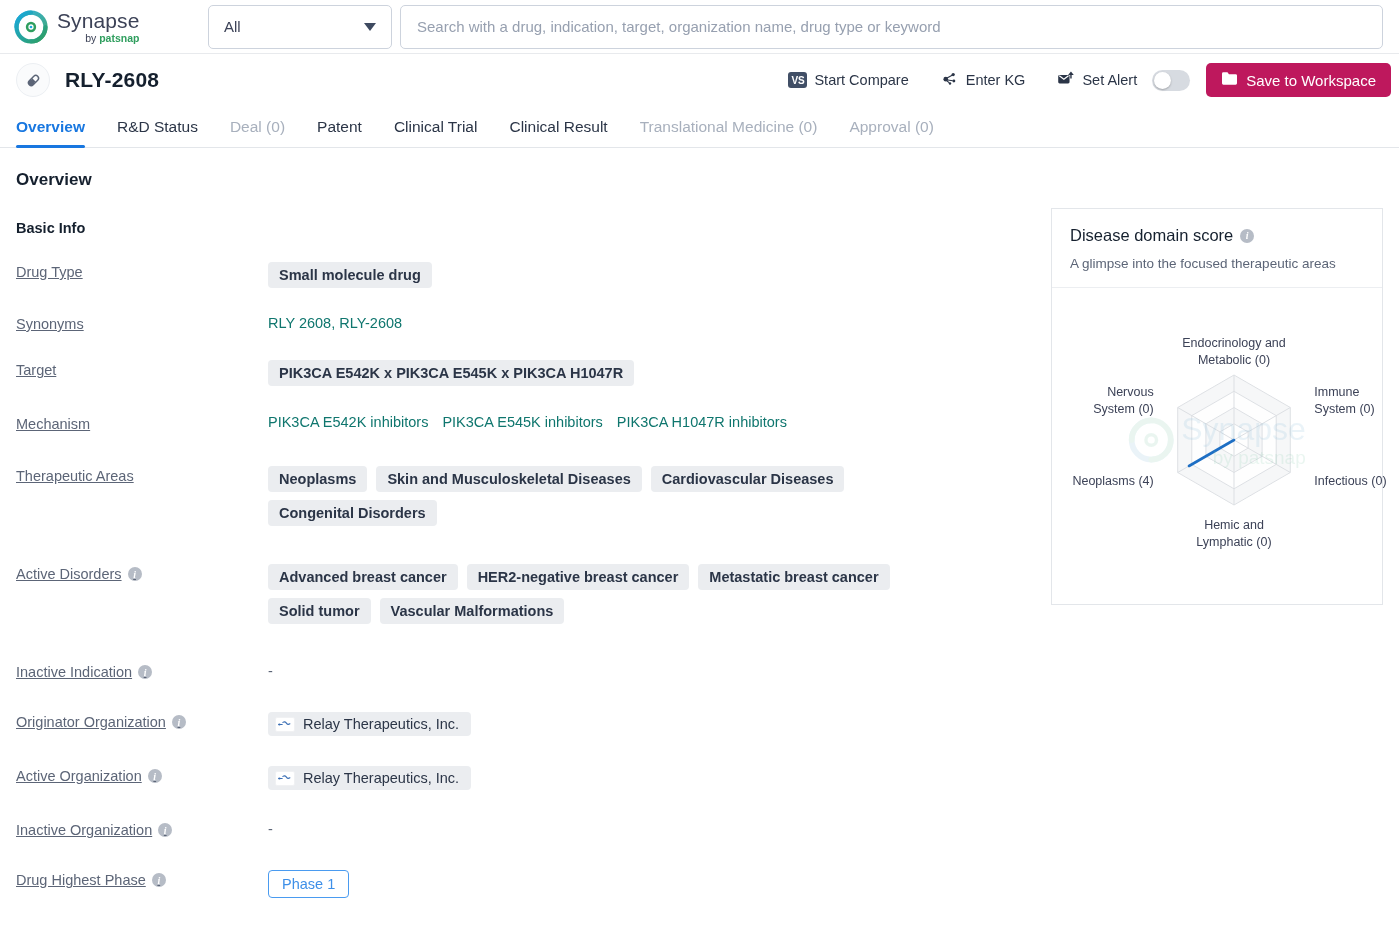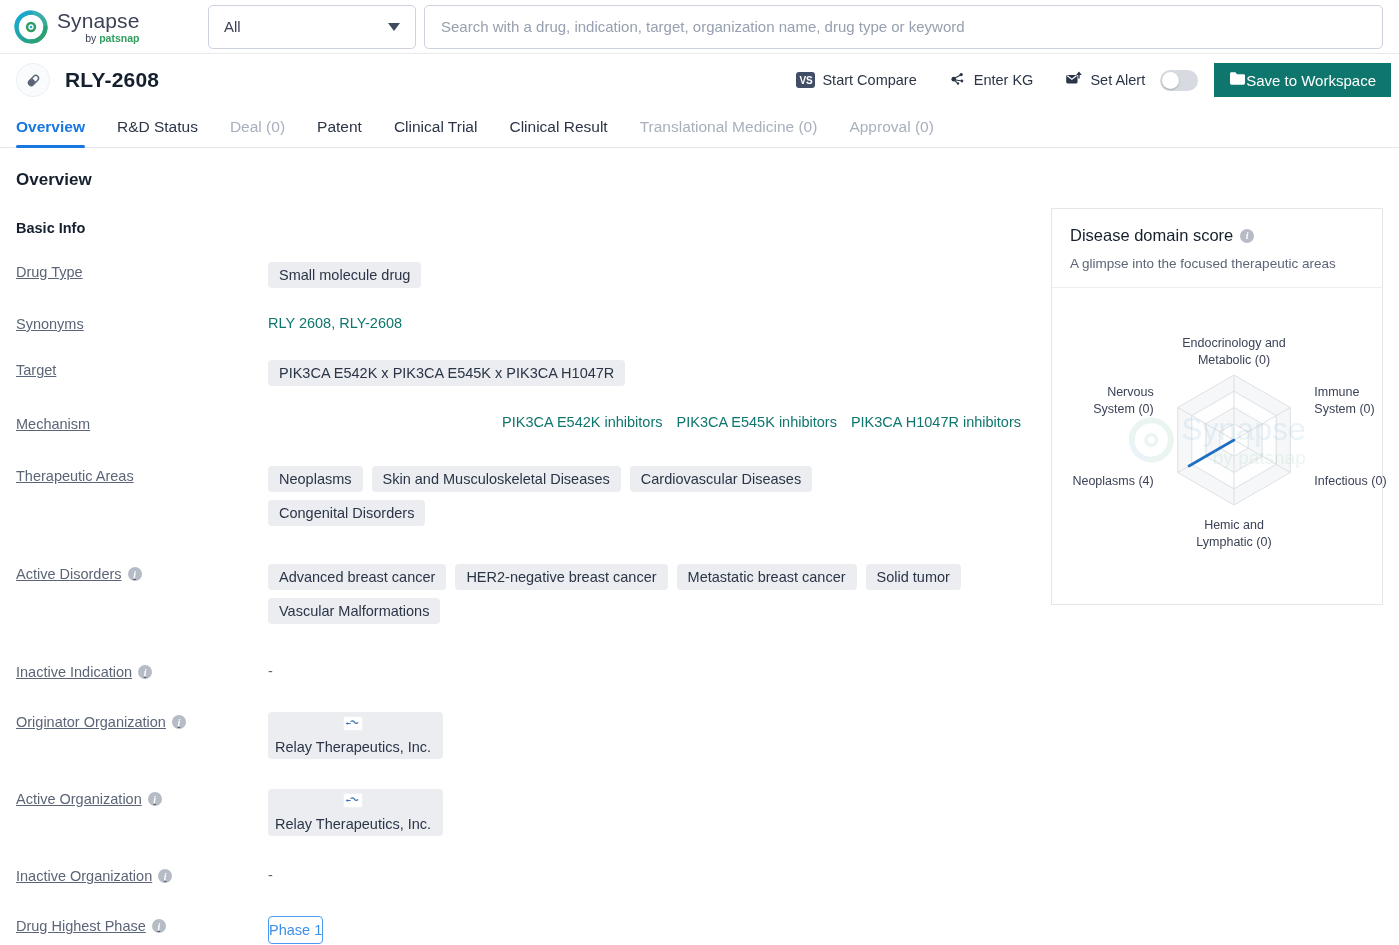--- a/index.html
+++ b/index.html
@@ -29,21 +29,21 @@
   }
   .logo-sub {
     font-size: 10.5px; color: #5a6478; display: block;
     margin-top: 2px; text-align: right;
   }
   .logo-sub b { color: #2f9e5e; font-weight: 700; }
   .logo-sub i { font-style: normal; color: #3c4257; }
 
   .scope-select {
     margin-left: 26px;
-    width: 208px; height: 44px;
+    width: 184px; height: 44px;
     border: 1px solid #cdd3dd; border-radius: 5px;
     display: flex; align-items: center; justify-content: space-between;
     padding: 0 15px; background: #fff; cursor: pointer;
   }
   .scope-select .val { font-size: 15px; color: #3c4257; }
   .caret {
     width: 0; height: 0; border-left: 6px solid transparent;
     border-right: 6px solid transparent; border-top: 8px solid #3e4a60;
   }
   .search-input {
@@ -85,23 +85,23 @@
   .toggle {
     width: 38px; height: 21px; border-radius: 11px; background: #d7dbe1;
     margin-left: 8px; position: relative; cursor: pointer; flex: none;
   }
   .toggle::after {
     content: ""; position: absolute; top: 2px; left: 2px;
     width: 17px; height: 17px; border-radius: 50%; background: #fff;
     box-shadow: 0 1px 2px rgba(0,0,0,.25);
   }
   .save-btn {
-    margin-left: 16px; height: 34px; background: #0f766e; color: #fff;
-    border: none; border-radius: 0; padding: 0 15px;
-    font-size: 15px; display: flex; align-items: center; gap: 0;
+    margin-left: 16px; height: 34px; background: #be185d; color: #fff;
+    border: none; border-radius: 5px; padding: 0 15px;
+    font-size: 15px; display: flex; align-items: center; gap: 8px;
     cursor: pointer; font-family: "Liberation Sans", sans-serif;
   }
 
   
   .tabs {
     display: flex; align-items: flex-end; gap: 0;
     border-bottom: 1px solid #e3e6ea; padding: 0 16px;
     height: 42px;
   }
   .tab {
@@ -127,42 +127,42 @@
     width: 252px; flex: none; font-size: 14.5px; color: #5c6577;
     display: flex; align-items: center; gap: 6px; padding-top: 4px; text-decoration: underline;
   }
   .row .val { flex: 1; min-width: 0; padding-top: 2px; }
   .info-i {
     width: 14px; height: 14px; border-radius: 50%; background: #b6bcc6;
     color: #fff; font-size: 10px; font-weight: 700; font-style: italic;
     display: inline-flex; align-items: center; justify-content: center;
     font-family: "Liberation Serif", serif; flex: none;
   }
-  .chips { display: flex; flex-wrap: wrap; gap: 8px 9px; }
+  .chips { display: flex; flex-wrap: wrap; gap: 8px 9px; font-weight: bold; }
   .chip {
     background: #ebedf0; border-radius: 4px; padding: 5px 11px;
     font-size: 14.5px; color: #2b3547; cursor: pointer;
     white-space: nowrap;
   }
   .plain { font-size: 14.5px; color: #0f766e; }
-  .mech { display: flex; flex-wrap: wrap; gap: 4px 14px; justify-content: flex-end; }
+  .mech { display: flex; flex-wrap: wrap; gap: 4px 14px; }
   .dash { font-size: 14.5px; color: #5c6577; }
   .org-chip {
     background: #ebedf0; border-radius: 4px; padding: 4px 12px 4px 7px;
     font-size: 14.5px; color: #2b3547; display: inline-flex;
-    align-items: center; gap: 8px; cursor: pointer; flex-direction: column;
+    align-items: center; gap: 8px; cursor: pointer;
   }
   .org-logo {
     width: 20px; height: 15px; background: #fff; border-radius: 2px;
     display: flex; align-items: center; justify-content: center;
     border: 1px solid #f0f1f3; flex: none;
   }
   .phase-btn {
     display: inline-block; border: 1px solid #4a9bf0; border-radius: 4px;
-    color: #3d8fe8; font-size: 14.5px; padding: 5px 0; cursor: pointer;
+    color: #3d8fe8; font-size: 14.5px; padding: 5px 13px; cursor: pointer;
     background: #fff;
   }
 
   
   .right-col { width: 362px; flex: none; padding-top: 60px; padding-left: 30px; }
   .card { border: 1px solid #e3e6ea; border-radius: 0; background: #fff; }
   .card-head { padding: 17px 18px 16px 18px; border-bottom: 1px solid #eceef1; }
   .card-title {
     font-size: 16.5px; color: #15202e; display: flex; align-items: center; gap: 7px;
   }

